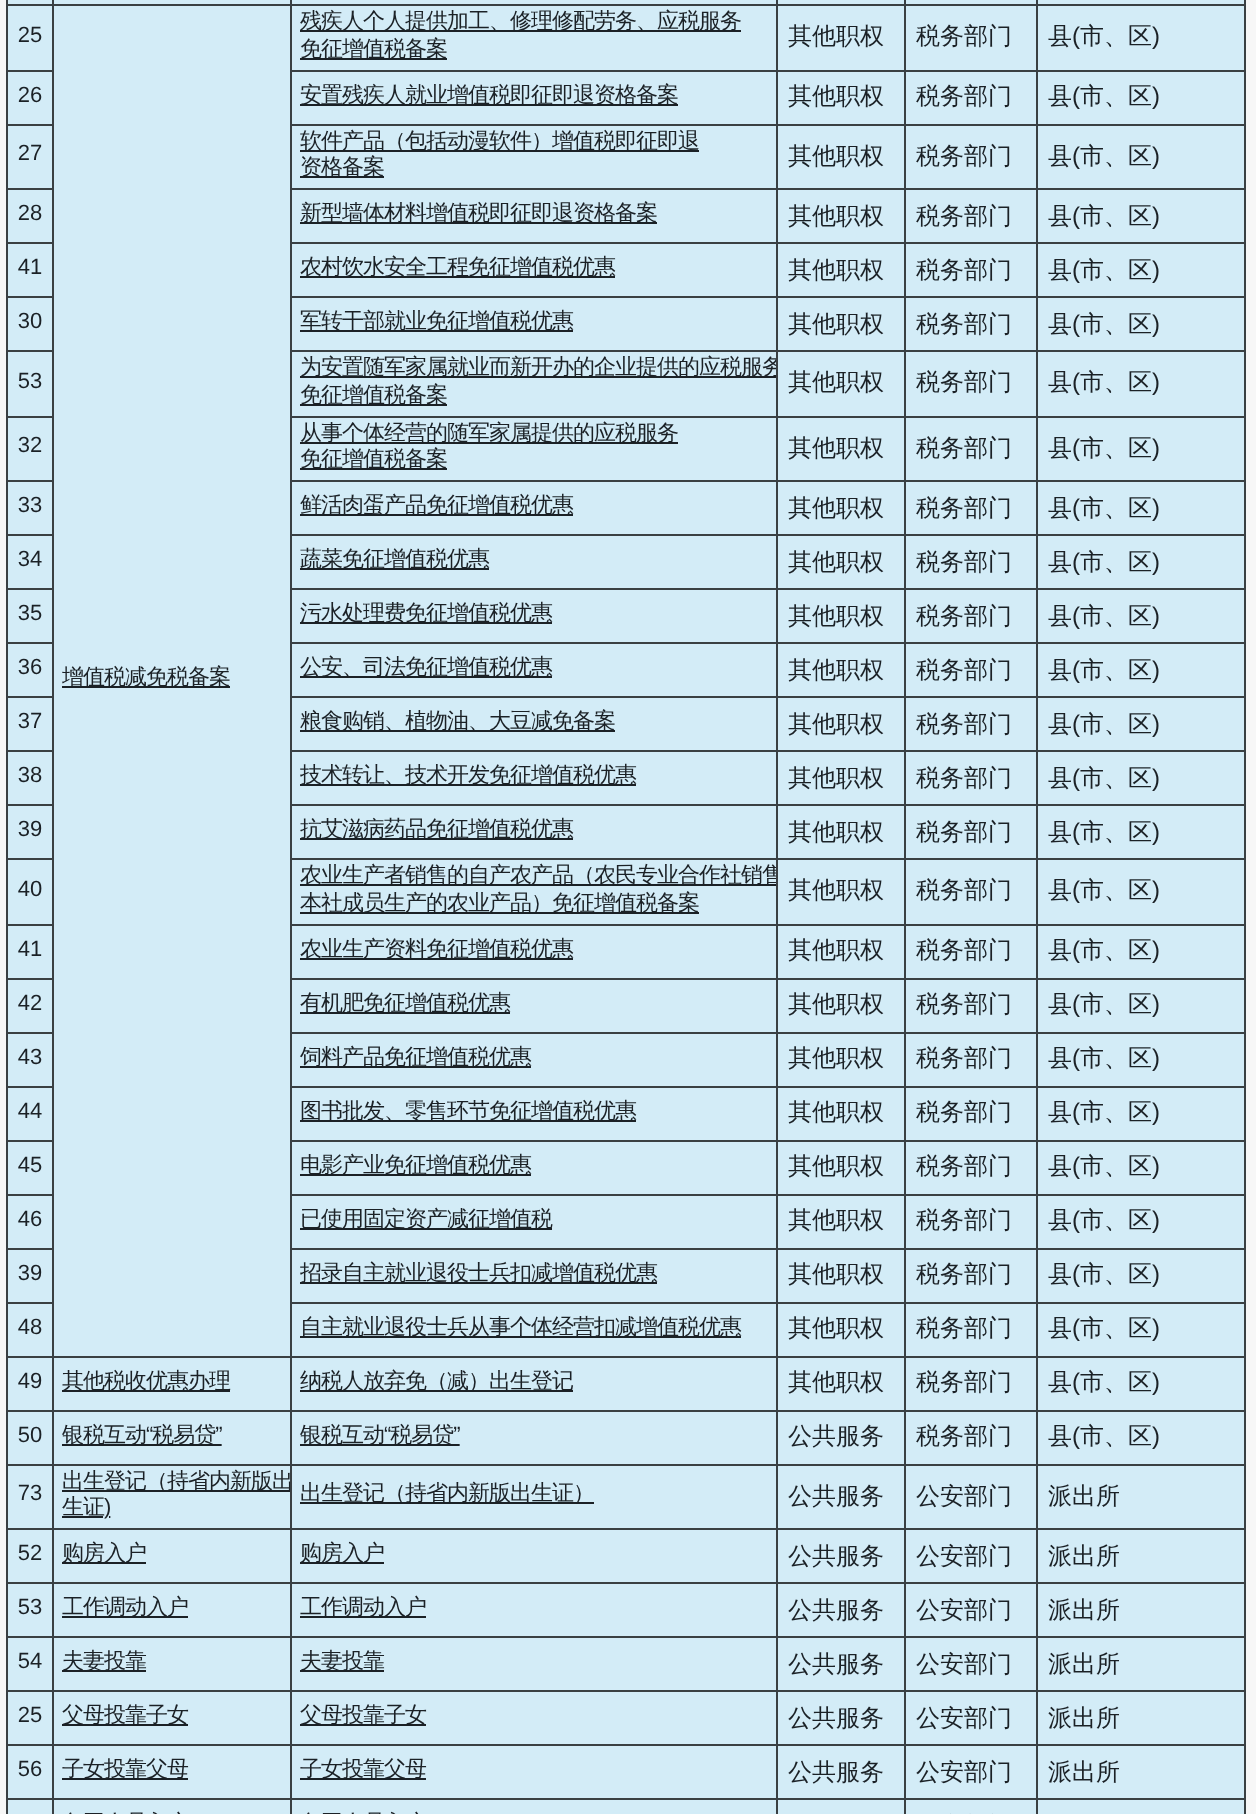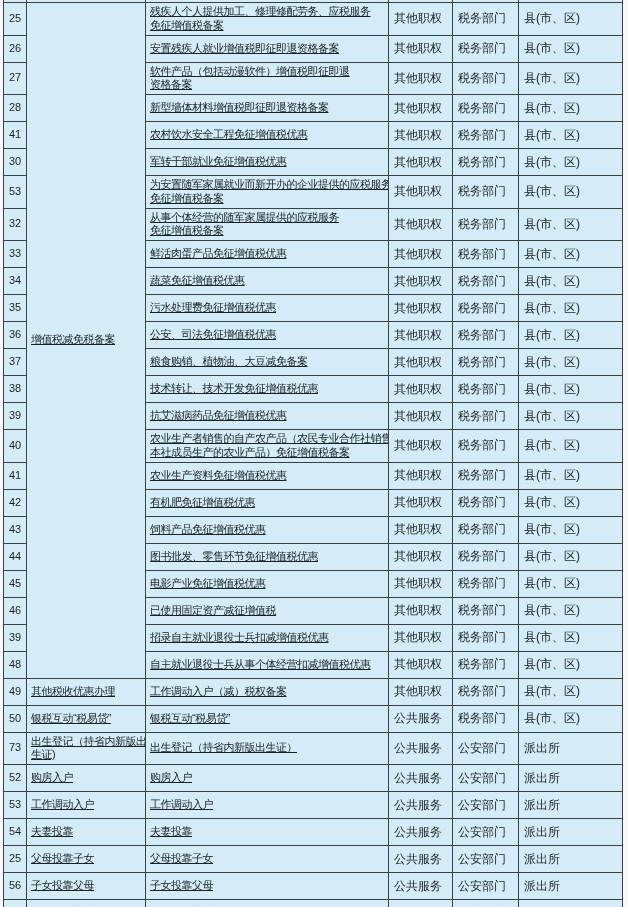--- a/index.html
+++ b/index.html
@@ -226,21 +226,21 @@
         <tr class="datarow">
           <td class="num">48</td>
           <td class="svc">自主就业退役士兵从事个体经营扣减增值税优惠</td>
           <td class="mid">其他职权</td>
           <td class="mid">税务部门</td>
           <td class="lvl">县(市、区)</td>
         </tr>
         <tr class="datarow">
           <td class="num">49</td>
           <td class="cat">其他税收优惠办理</td>
-          <td class="svc">工作调动入户（减）税权备案</td>
+          <td class="svc">纳税人放弃免（减）出生登记</td>
           <td class="mid">其他职权</td>
           <td class="mid">税务部门</td>
           <td class="lvl">县(市、区)</td>
         </tr>
         <tr class="datarow">
           <td class="num">50</td>
           <td class="cat">银税互动“税易贷”</td>
           <td class="svc">银税互动“税易贷”</td>
           <td class="mid">公共服务</td>
           <td class="mid">税务部门</td>

